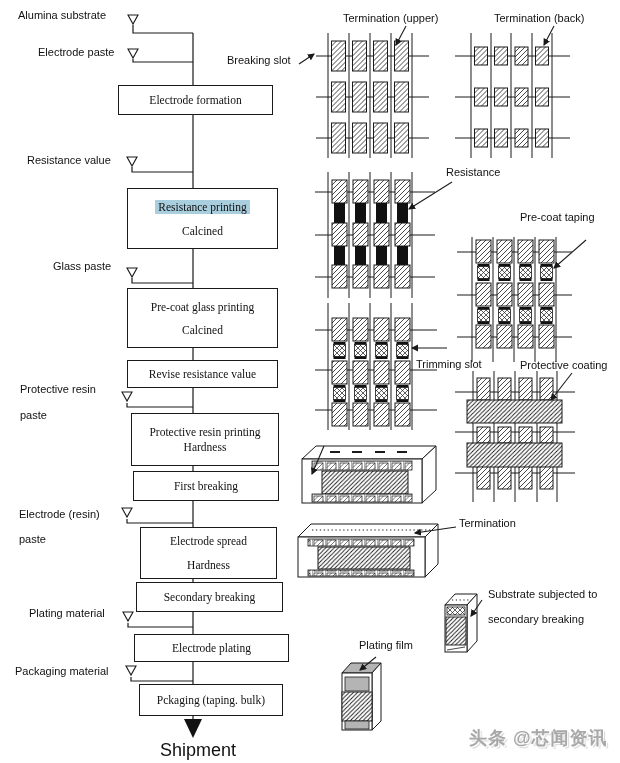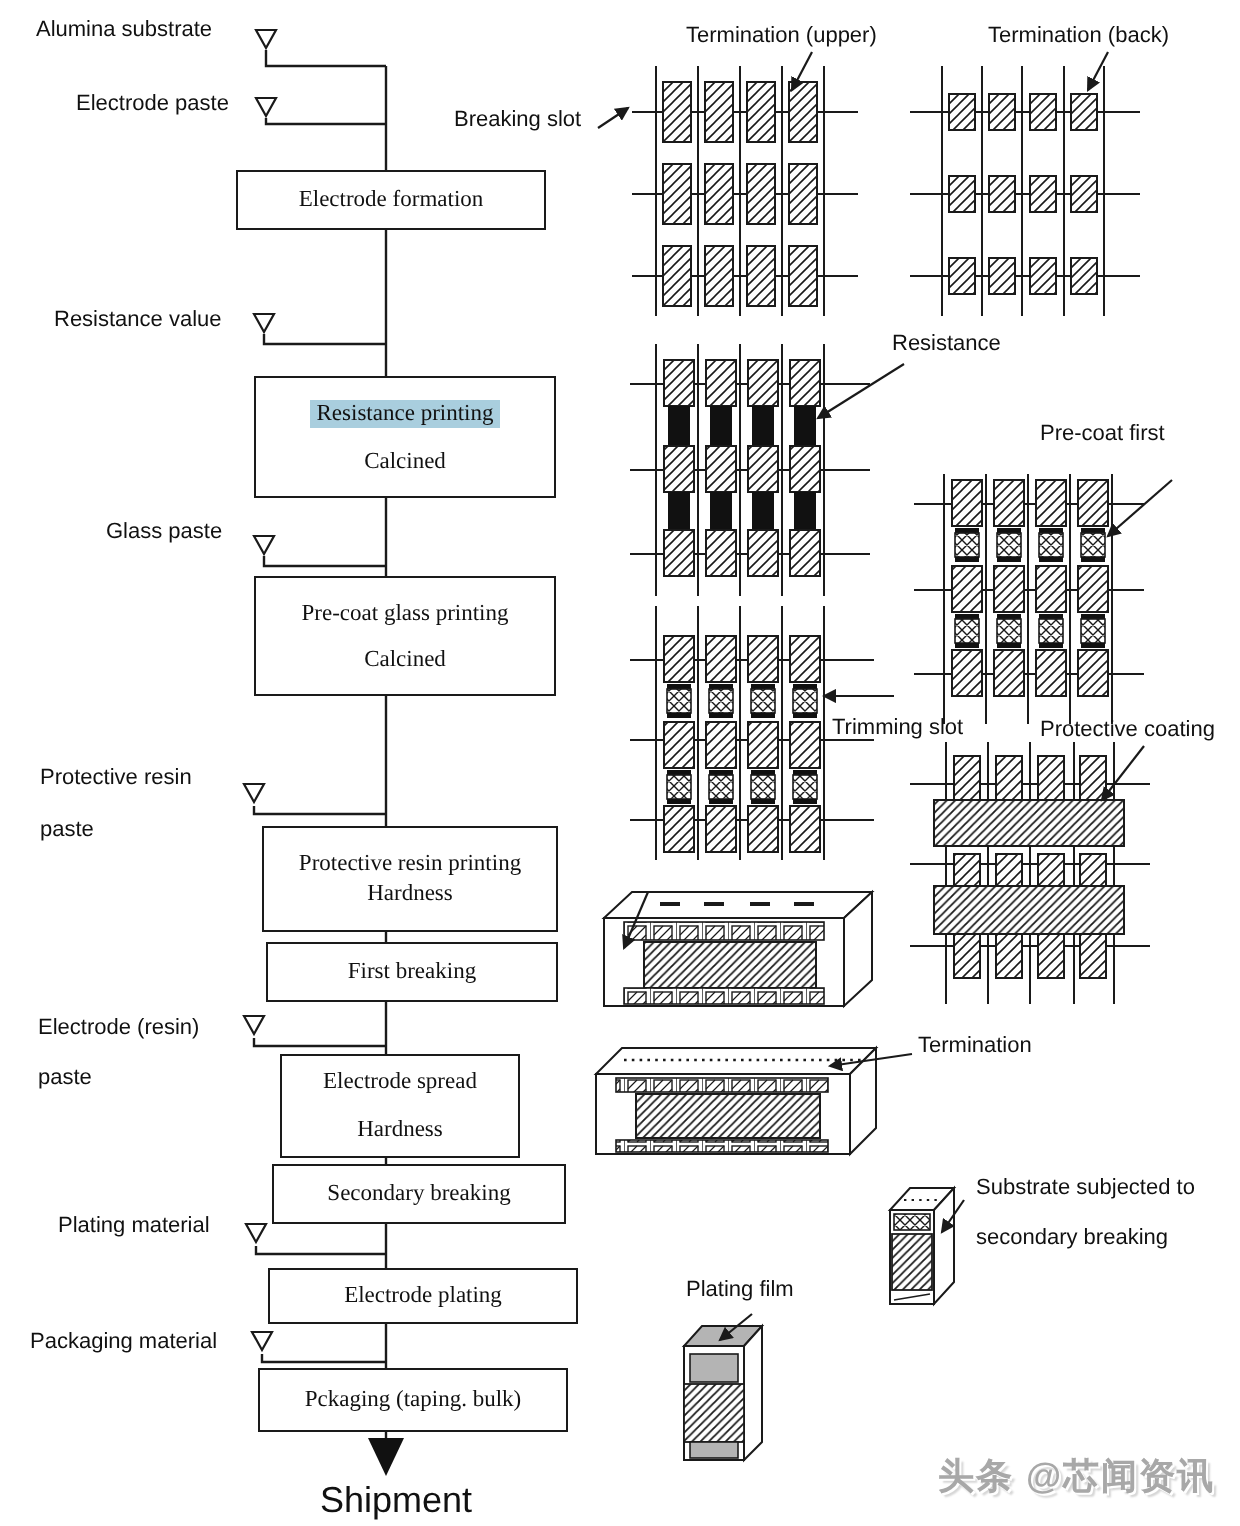--- a/index.html
+++ b/index.html
@@ -230,50 +230,53 @@
   <span>Electrode formation</span>
 </div>
 <div class="box two" style="left:127px;top:188px;width:151px;height:61px">
   <span class="hl" style="background: rgb(169, 206, 222);">Resistance printing</span>
   <span>Calcined</span>
 </div>
 <div class="box two" style="left:127px;top:288px;width:151px;height:60px">
   <span>Pre-coat glass printing</span>
   <span>Calcined</span>
 </div>
+<div class="box" style="left:127px;top:360px;width:151px;height:28px">
+  <span>Revise resistance value</span>
+</div>
 <div class="box two" style="left:131px;top:413px;width:148px;height:53px;gap:3px">
   <span>Protective resin printing</span>
   <span>Hardness</span>
 </div>
 <div class="box" style="left:133px;top:471px;width:146px;height:30px">
   <span>First breaking</span>
 </div>
-<div class="box two" style="left:140px;top:527px;width:120px;height:52px;gap:12px">
+<div class="box two" style="left:140px;top:527px;width:137px;height:52px;gap:12px">
   <span>Electrode spread</span>
   <span>Hardness</span>
 </div>
 <div class="box" style="left:136px;top:582px;width:147px;height:30px">
   <span>Secondary breaking</span>
 </div>
 <div class="box" style="left:134px;top:634px;width:155px;height:28px">
   <span>Electrode plating</span>
 </div>
-<div class="box" style="left:129px;top:684px;width:155px;height:32px">
+<div class="box" style="left:139px;top:684px;width:144px;height:32px">
   <span>Pckaging (taping. bulk)</span>
 </div>
 
 <div id="shipment">Shipment</div>
 
 <div class="lbl" style="left:343px;top:12px">Termination (upper)</div>
 <div class="lbl" style="left:494px;top:12px">Termination (back)</div>
 <div class="lbl" style="left:227px;top:54px">Breaking slot</div>
 <div class="lbl" style="left:446px;top:166px">Resistance</div>
-<div class="lbl" style="left:520px;top:211px">Pre-coat first</div>
+<div class="lbl" style="left:520px;top:211px">Pre-coat taping</div>
 <div class="lbl" style="left:416px;top:358px">Trimming slot</div>
 <div class="lbl" style="left:520px;top:359px">Protective coating</div>
 <div class="lbl" style="left:459px;top:517px">Termination</div>
 <div class="lbl" style="left:488px;top:588px">Substrate subjected to</div>
 <div class="lbl" style="left:488px;top:613px">secondary breaking</div>
-<div class="lbl" style="left:343px;top:639px">Plating film</div>
+<div class="lbl" style="left:359px;top:639px">Plating film</div>
 
 <div id="watermark">头条 @芯闻资讯</div>
 
 </div>
 
 </body></html>

